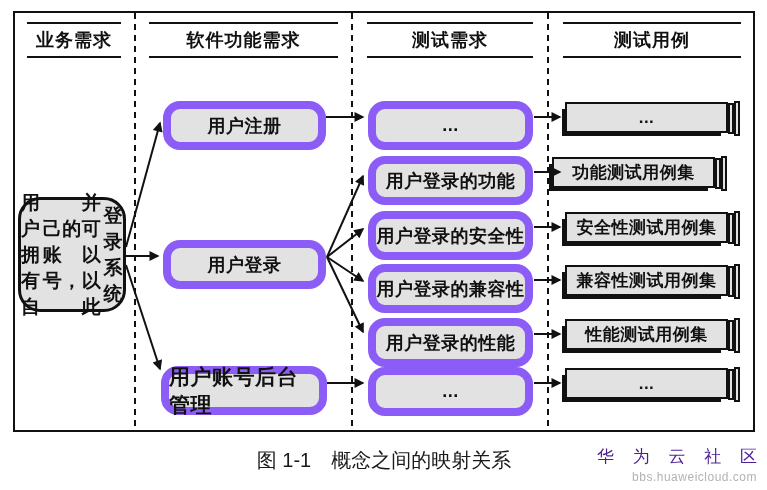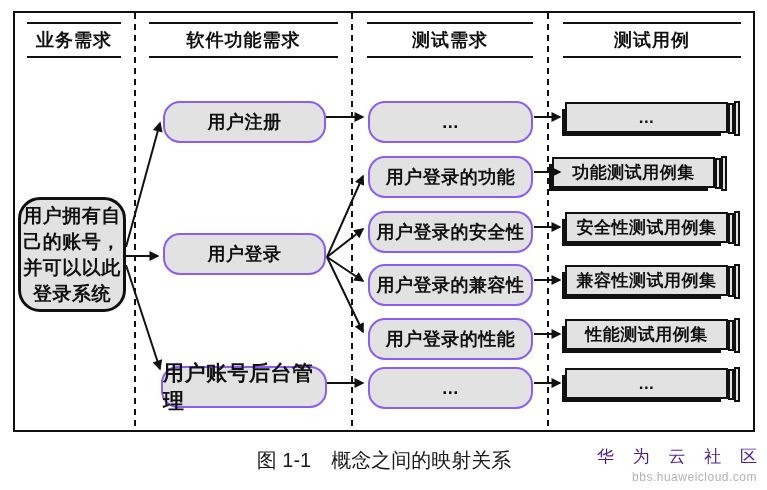--- a/index.html
+++ b/index.html
@@ -16,29 +16,29 @@
     position:absolute; top:13px; height:417px; width:2px;
     background-image:repeating-linear-gradient(to bottom,#111 0 6px,transparent 6px 11px);
   }
   .colhead {
     position:absolute; top:22px; height:36px; box-sizing:border-box;
     border-top:2px solid #111; border-bottom:2px solid #111;
     display:flex; align-items:center; justify-content:center;
     font-weight:bold; font-size:18px; letter-spacing:1px;
   }
   .stadium {
-    position:absolute; box-sizing:border-box; height:42px;
-    background:#e2e2e2; border:2px solid #8b5cf6; border-radius:17px;
+    position:absolute; box-sizing:border-box; height:49px;
+    background:#e2e2e2; border:8px solid #8b5cf6; border-radius:17px;
     display:flex; align-items:center; justify-content:center;
     font-weight:bold; font-size:18px; letter-spacing:0.5px;
   }
   .bizbox {
     position:absolute; left:18px; top:197px; width:108px; height:115px;
     box-sizing:border-box; background:#e2e2e2; border:3px solid #111;
-    border-radius:22px; display:flex; flex-direction:column;
+    border-radius:22px; display:flex; flex-direction:row;
     align-items:center; justify-content:center;
     font-weight:bold; font-size:19px; line-height:26px; letter-spacing:0.5px;
   }
   .stack {
     position:absolute; box-sizing:border-box; width:163px; height:31px;
     background:#e2e2e2; border:2px solid #111;
     box-shadow:-5px 5px 0 -2px #111;
     display:flex; align-items:center; justify-content:center;
     font-weight:bold; font-size:17px; letter-spacing:0.5px;
   }
@@ -80,21 +80,21 @@
   <div class="colhead" style="left:563px;width:178px">测试用例</div>
 
   <div class="bizbox">
     <span>用户拥有自</span>
     <span>己的账号，</span>
     <span>并可以以此</span>
     <span>登录系统</span>
   </div>
 
   <div class="stadium" style="left:163px;top:101px;width:163px">用户注册</div>
-  <div class="stadium" style="left:163px;top:233px;width:163px">用户登录</div>
+  <div class="stadium" style="left:163px;top:240px;width:163px">用户登录</div>
   <div class="stadium" style="left:161px;top:366px;width:166px;font-size:21px">用户账号后台管理</div>
 
   <div class="stadium" style="left:368px;top:101px;width:165px">...</div>
   <div class="stadium" style="left:368px;top:156px;width:165px">用户登录的功能</div>
   <div class="stadium" style="left:368px;top:211px;width:165px">用户登录的安全性</div>
   <div class="stadium" style="left:368px;top:264px;width:165px">用户登录的兼容性</div>
   <div class="stadium" style="left:368px;top:318px;width:165px">用户登录的性能</div>
   <div class="stadium" style="left:368px;top:367px;width:165px">...</div>
 
   <div class="stack" style="left:565px;top:102px">...</div>

